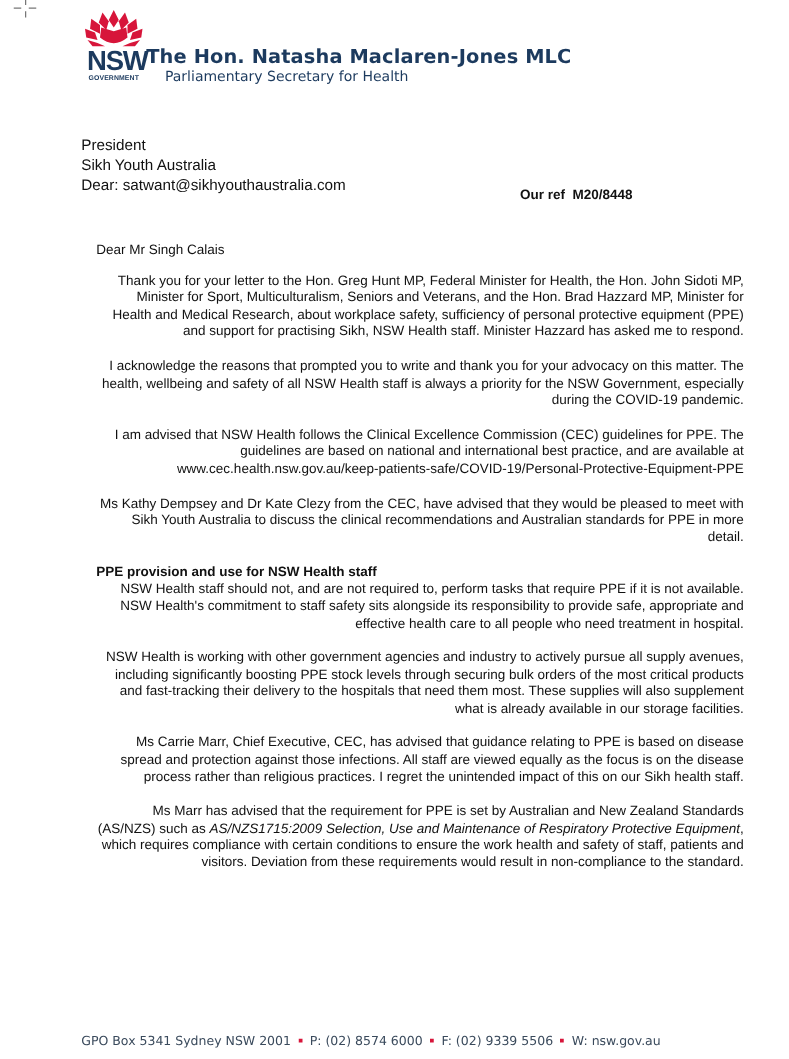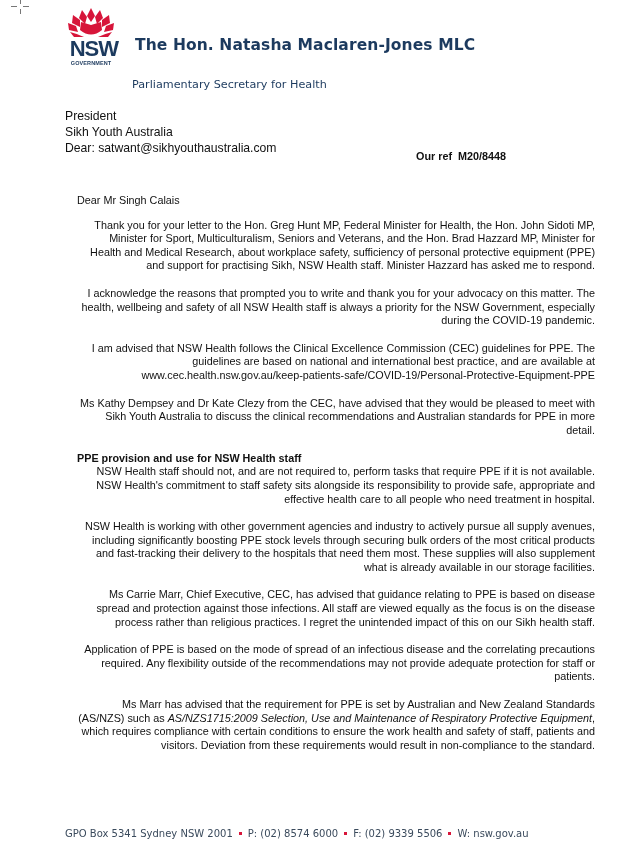--- a/index.html
+++ b/index.html
@@ -13,24 +13,24 @@
 
   .logo { position:absolute; left:64px; top:6px; width:54px; height:62px; }
   .logo svg { display:block; }
   .logo .nsw { position:absolute; left:0; top:32px; width:54px; text-align:right;
                font-family:"Liberation Sans", sans-serif; font-weight:bold; font-size:22px;
                color:#1c3a5e; letter-spacing:-1px; line-height:22px; }
   .logo .gov { position:absolute; left:0; top:54px; width:54px; text-align:center;
                font-family:"Liberation Sans", sans-serif; font-weight:bold; font-size:5.5px;
                color:#1c3a5e; letter-spacing:0.1px; line-height:7px; }
 
-  .hdr-name { position:absolute; left:135px; top:36px; font-family:"DejaVu Sans", sans-serif;
+  .hdr-name { position:absolute; left:117px; top:36px; font-family:"DejaVu Sans", sans-serif;
               font-size:15.5px; font-weight:bold; color:#1c3a5e; letter-spacing:0.1px; white-space:nowrap; }
   .hdr-title { position:absolute; left:132px; top:55px; font-family:"DejaVu Sans", sans-serif;
-               font-size:11.2px; color:#1c3a5e; white-space:nowrap;margin-top:23px; }
+               font-size:11.2px; color:#1c3a5e; white-space:nowrap; }
 
   .addr { position:absolute; left:65px; top:108px; font-size:12.2px; line-height:16px; }
   .addr div { white-space:nowrap; }
   .ref { position:absolute; left:416px; top:150px; font-size:10.8px; font-weight:bold; white-space:nowrap; }
   .ref span { font-weight:bold; }
 
   .body { position:absolute; left:65px; top:194px; width:530px; font-size:10.8px; line-height:13.6px; }
   .body p { margin:0;padding-left:12px; }
   .salutation { margin-bottom:11px !important; }
   .para { margin-bottom:14px !important;text-align:right; }
@@ -86,19 +86,18 @@
 <div class="body">
   <p class="salutation">Dear Mr Singh Calais</p>
   <p class="para">Thank you for your letter to the Hon. Greg Hunt MP, Federal Minister for Health, the Hon. John Sidoti MP, Minister for Sport, Multiculturalism, Seniors and Veterans, and the Hon. Brad Hazzard MP, Minister for Health and Medical Research, about workplace safety, sufficiency of personal protective equipment (PPE) and support for practising Sikh, NSW Health staff. Minister Hazzard has asked me to respond.</p>
   <p class="para">I acknowledge the reasons that prompted you to write and thank you for your advocacy on this matter. The health, wellbeing and safety of all NSW Health staff is always a priority for the NSW Government, especially during the COVID-19 pandemic.</p>
   <p class="para">I am advised that NSW Health follows the Clinical Excellence Commission (CEC) guidelines for PPE. The guidelines are based on national and international best practice, and are available at www.cec.health.nsw.gov.au/keep-patients-safe/COVID-19/Personal-Protective-Equipment-PPE</p>
   <p class="para">Ms Kathy Dempsey and Dr Kate Clezy from the CEC, have advised that they would be pleased to meet with Sikh Youth Australia to discuss the clinical recommendations and Australian standards for PPE in more detail.</p>
   <p class="heading">PPE provision and use for NSW Health staff</p>
   <p class="para">NSW Health staff should not, and are not required to, perform tasks that require PPE if it is not available. NSW Health's commitment to staff safety sits alongside its responsibility to provide safe, appropriate and effective health care to all people who need treatment in hospital.</p>
   <p class="para">NSW Health is working with other government agencies and industry to actively pursue all supply avenues, including significantly boosting PPE stock levels through securing bulk orders of the most critical products and fast-tracking their delivery to the hospitals that need them most. These supplies will also supplement what is already available in our storage facilities.</p>
   <p class="para">Ms Carrie Marr, Chief Executive, CEC, has advised that guidance relating to PPE is based on disease spread and protection against those infections. All staff are viewed equally as the focus is on the disease process rather than religious practices. I regret the unintended impact of this on our Sikh health staff.</p>
-  <p class="para">Application of PPE is based on the mode of spread of an infectious disease and the correlating precautions required. Any flexibility outside of the recommendations may not provide adequate protection for staff or patients.</p>
   <p class="para"><span>Ms Marr has advised that the requirement for PPE is set by Australian and New Zealand Standards (AS/NZS) such as </span><i>AS/NZS1715:2009 Selection, Use and Maintenance of Respiratory Protective Equipment</i><span>, which requires compliance with certain conditions to ensure the work health and safety of staff, patients and visitors. Deviation from these requirements would result in non-compliance to the standard.</span></p>
 </div>
 
 <div class="footer">
   <span>GPO Box 5341 Sydney NSW 2001</span><span class="sep"></span><span>P: (02) 8574 6000</span><span class="sep"></span><span>F: (02) 9339 5506</span><span class="sep"></span><span>W: nsw.gov.au</span>
 </div>
 
 </body></html>

